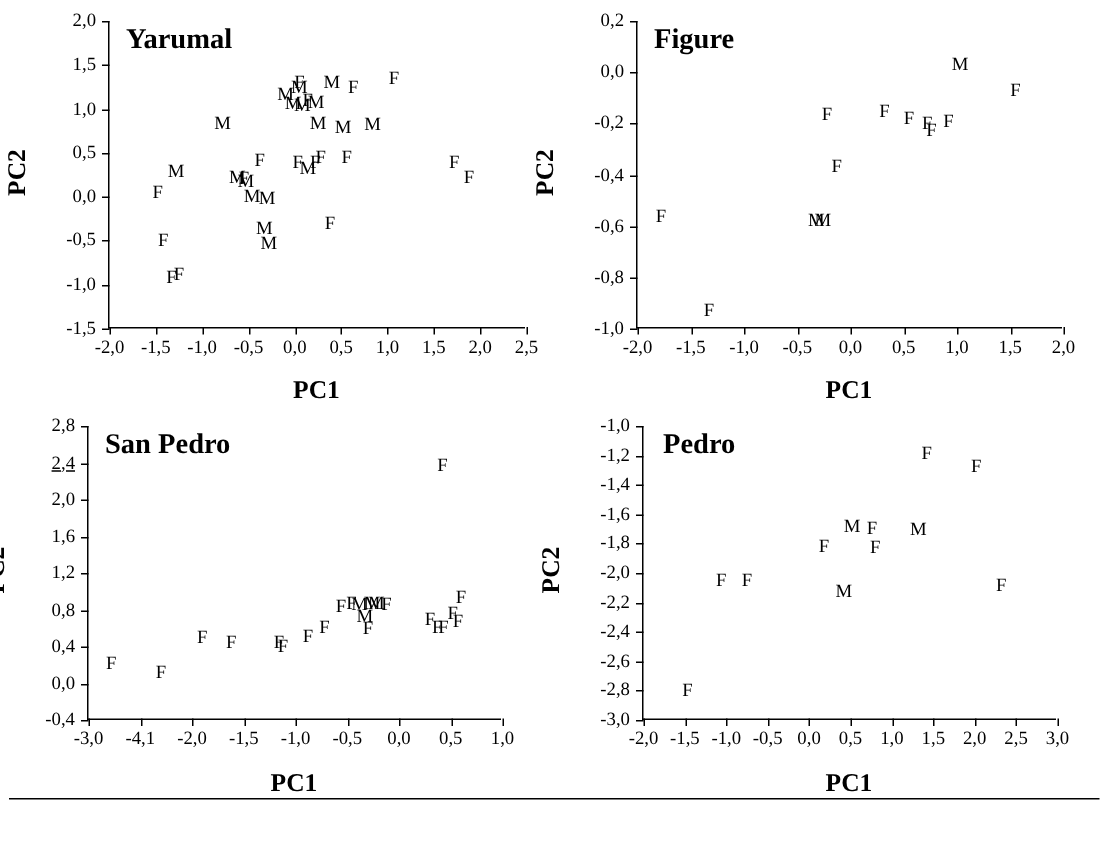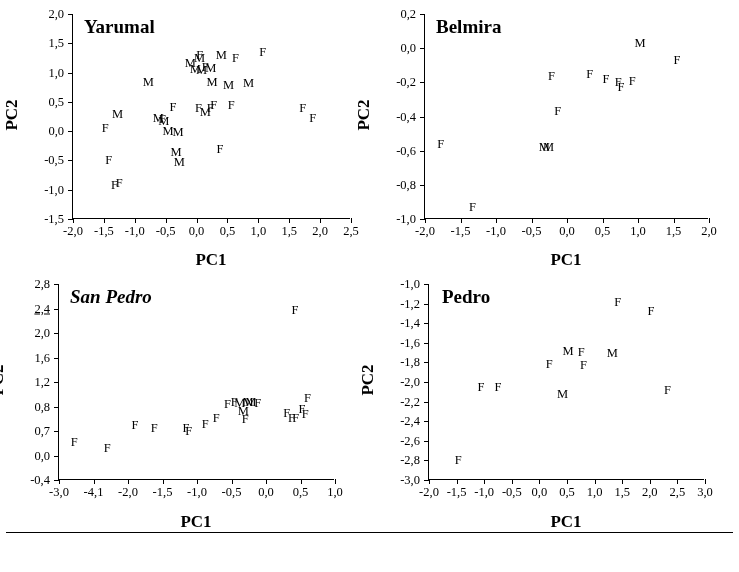--- a/index.html
+++ b/index.html
@@ -193,21 +193,21 @@
         <div class="pt" style="left: 162.476px; top: 43.9286px;">F</div>
         <div class="pt" style="left: 189.658px; top: 38.0714px;">F</div>
         <div class="pt" style="left: 229.813px; top: 93.7143px;">F</div>
         <div class="pt" style="left: 239.698px; top: 104.257px;">F</div>
         <div class="pt" style="left: 132.204px; top: 52.7143px;">F</div>
       </div>
       <div class="axis-label-x" style="left: 58px; top: 250px; width: 278px;">PC1</div>
       <div class="axis-label-y" style="left: -18px; top: 105px;">PC2</div>
     </div>
   <div class="panel" id="panel-1" style="left:370px; top:0px; width:369px; height:270px;">
-      <div class="panel-title" style="left: 66px; top: 16px;">Belmira</div>
+      <div class="panel-title" style="left: 66px; top: 16px;">Figure</div>
       <div class="plot-area" style="left: 54px; top: 14px; width: 284px; height: 205px;">
         <div class="tick-x" style="left: 0px;"></div>
         <div class="tick-label-x" style="left: 0px;">-2,0</div>
         <div class="tick-x" style="left: 35.5px;"></div>
         <div class="tick-label-x" style="left: 35.5px;">-1,5</div>
         <div class="tick-x" style="left: 71px;"></div>
         <div class="tick-label-x" style="left: 71px;">-1,0</div>
         <div class="tick-x" style="left: 106.5px;"></div>
         <div class="tick-label-x" style="left: 106.5px;">-0,5</div>
         <div class="tick-x" style="left: 142px;"></div>
@@ -245,21 +245,21 @@
         <div class="pt" style="left: 181.05px; top: 64.9167px;">F</div>
         <div class="pt" style="left: 193.12px; top: 68.3333px;">F</div>
         <div class="pt" style="left: 195.96px; top: 73.4583px;">F</div>
         <div class="pt" style="left: 207.32px; top: 66.625px;">F</div>
         <div class="pt" style="left: 252.05px; top: 46.125px;">F</div>
       </div>
       <div class="axis-label-x" style="left: 54px; top: 250px; width: 284px;">PC1</div>
       <div class="axis-label-y" style="left: -22px; top: 105px;">PC2</div>
     </div>
   <div class="panel" id="panel-2" style="left:0px; top:270px; width:370px; height:262px;">
-      <div class="panel-title" style="left: 70px; top: 16px; font-style: italic;">San Pedro</div>
+      <div class="panel-title" style="left: 70px; top: 16px;">San Pedro</div>
       <div class="plot-area" style="left: 58px; top: 14px; width: 276px; height: 196px;">
         <div class="tick-x" style="left: 0px;"></div>
         <div class="tick-label-x" style="left: 0px;">-3,0</div>
         <div class="tick-x" style="left: 34.5px;"></div>
         <div class="tick-label-x" style="left: 34.5px;">-4,1</div>
         <div class="tick-x" style="left: 69px;"></div>
         <div class="tick-label-x" style="left: 69px;">-2,0</div>
         <div class="tick-x" style="left: 103.5px;"></div>
         <div class="tick-label-x" style="left: 103.5px;">-1,5</div>
         <div class="tick-x" style="left: 138px;"></div>
@@ -270,21 +270,21 @@
         <div class="tick-label-x" style="left: 207px;">0,0</div>
         <div class="tick-x" style="left: 241.5px;"></div>
         <div class="tick-label-x" style="left: 241.5px;">0,5</div>
         <div class="tick-x" style="left: 276px;"></div>
         <div class="tick-label-x" style="left: 276px;">1,0</div>
         <div class="tick-y" style="top: 196px;"></div>
         <div class="tick-label-y" style="top: 196px;">-0,4</div>
         <div class="tick-y" style="top: 171.5px;"></div>
         <div class="tick-label-y" style="top: 171.5px;">0,0</div>
         <div class="tick-y" style="top: 147px;"></div>
-        <div class="tick-label-y" style="top: 147px;">0,7</div>
+        <div class="tick-label-y" style="top: 147px;">0,4</div>
         <div class="tick-y" style="top: 122.5px;"></div>
         <div class="tick-label-y" style="top: 122.5px;">0,8</div>
         <div class="tick-y" style="top: 98px;"></div>
         <div class="tick-label-y" style="top: 98px;">1,2</div>
         <div class="tick-y" style="top: 73.5px;"></div>
         <div class="tick-label-y" style="top: 73.5px;">1,6</div>
         <div class="tick-y" style="top: 49px;"></div>
         <div class="tick-label-y" style="top: 49px;">2,0</div>
         <div class="tick-y" style="top: 24.5px;"></div>
         <div class="tick-label-y" style="top: 24.5px; text-decoration: underline;">2,4</div>

